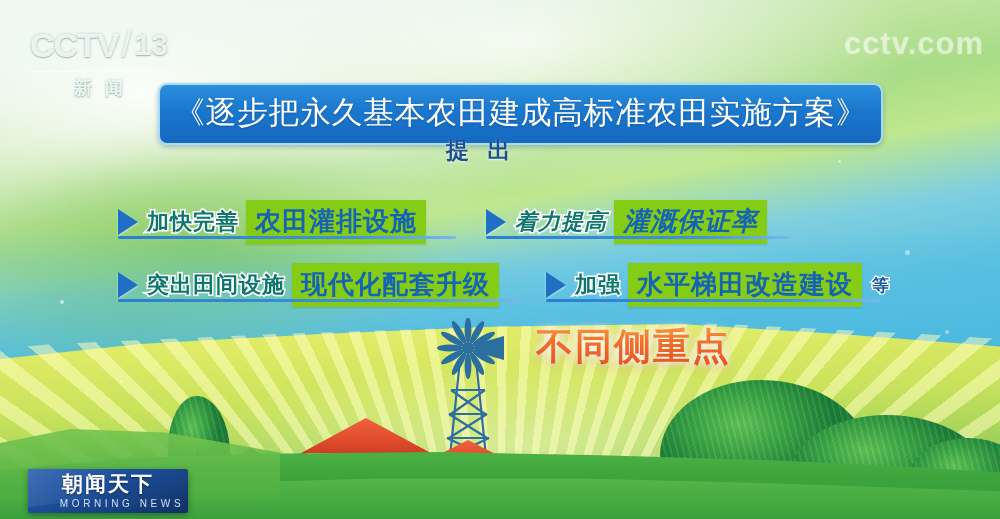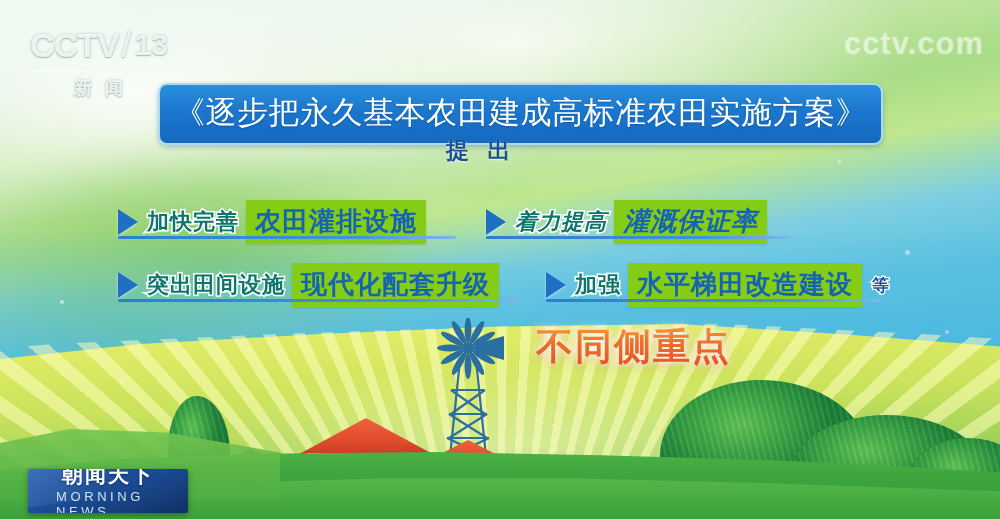--- a/index.html
+++ b/index.html
@@ -247,21 +247,21 @@
     content:""; position:absolute; left:-30%; top:-60%; width:160%; height:120%;
     background: linear-gradient(115deg, rgba(255,255,255,0.16) 0%, rgba(255,255,255,0) 55%);
     transform: rotate(-8deg);
   }
   .bug-cn {
     font-size: 21px; font-weight: bold; color: #ffffff; letter-spacing: 2px;
     line-height: 1; position: relative;
     text-shadow: 0 1px 2px rgba(0,0,0,0.4);
   }
   .bug-en {
-    font-size: 13px; color: #cfe0f3; letter-spacing: 3.6px;
+    font-size: 10px; color: #cfe0f3; letter-spacing: 3.6px;
     margin-top: 4px; position: relative; margin-left: 28px;
   }
 
   
   .sparkle {
     position: absolute; border-radius: 50%;
     background: rgba(255,255,255,0.85);
     pointer-events: none;
   }
 </style>

